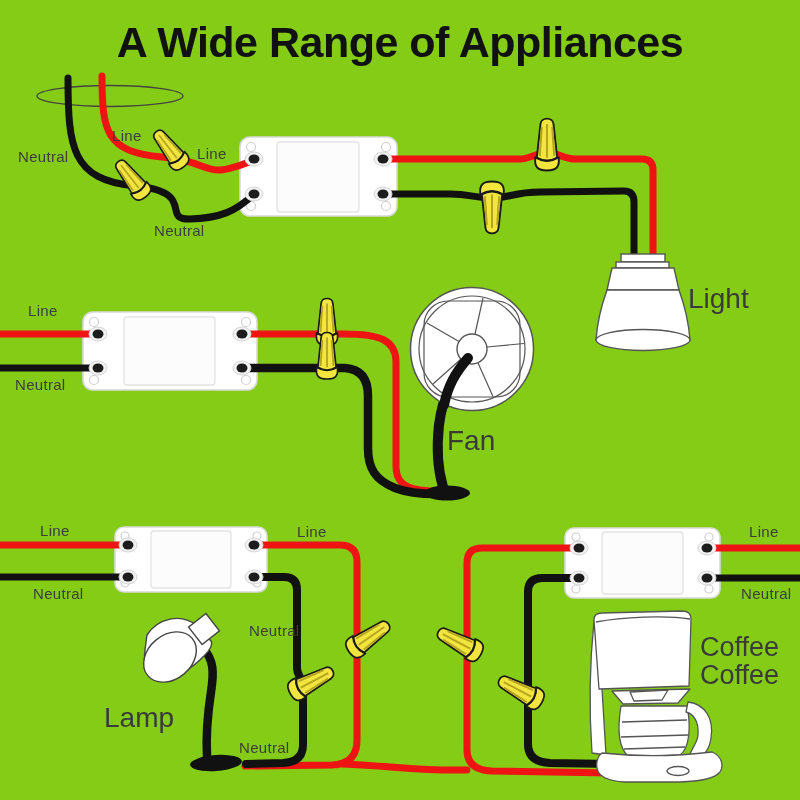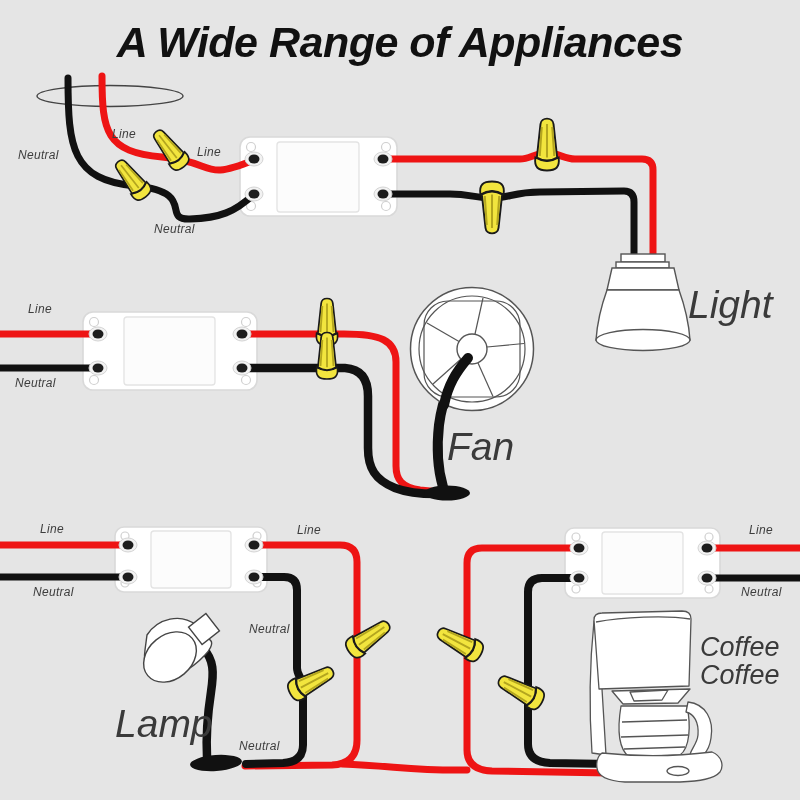--- a/index.html
+++ b/index.html
@@ -1,22 +1,22 @@
 <!DOCTYPE html>
 <html><head>
 <meta charset="utf-8">
 <style>
   html,body{margin:0;padding:0;background:#ffffff;}
-  #canvas{position:relative;width:800px;height:800px;background:#e5e5e5;overflow:hidden;
-          font-family:"Liberation Sans", sans-serif;font-style:italic;}
+  #canvas{position:relative;width:800px;height:800px;background:#84cc16;overflow:hidden;
+          font-family:"Liberation Sans", sans-serif;}
   #diagram-svg{position:absolute;left:0;top:0;}
   .page-title{position:absolute;left:0;top:18px;width:800px;text-align:center;
               font-size:43px;font-weight:700;color:#111;letter-spacing:-0.5px;}
-  .lbl{position:absolute;font-size:12px;color:#3d3d3d;letter-spacing:0.3px;white-space:nowrap;}
-  .app-lbl{position:absolute;color:#3a3a3a;font-size:39px;font-weight:400;white-space:nowrap;}
+  .lbl{position:absolute;font-size:15px;color:#3d3d3d;letter-spacing:0.3px;white-space:nowrap;}
+  .app-lbl{position:absolute;color:#3a3a3a;font-size:28px;font-weight:400;white-space:nowrap;}
   .app-lbl.coffee{font-size:27px;line-height:28px;text-align:center;}
 </style>
 </head>
 <body>
 
 <div id="canvas">
 
 <svg id="diagram-svg" width="800" height="800" viewBox="0 0 800 800">
   <defs>
     <g id="nut">
@@ -178,20 +178,20 @@
 
   <span class="lbl" style="left:28px;top:302px">Line</span>
   <span class="lbl" style="left:15px;top:376px">Neutral</span>
   <span class="app-lbl" style="left:447px;top:425px">Fan</span>
 
   <span class="lbl" style="left:40px;top:522px">Line</span>
   <span class="lbl" style="left:33px;top:585px">Neutral</span>
   <span class="lbl" style="left:297px;top:523px">Line</span>
   <span class="lbl" style="left:249px;top:622px">Neutral</span>
   <span class="lbl" style="left:239px;top:739px">Neutral</span>
-  <span class="app-lbl" style="left:115px;top:702px">Lamp</span>
+  <span class="app-lbl" style="left:104px;top:702px">Lamp</span>
 
   <span class="lbl" style="left:749px;top:523px">Line</span>
   <span class="lbl" style="left:741px;top:585px">Neutral</span>
   <span class="app-lbl coffee" style="left:700px;top:633px">Coffee</span>
   <span class="app-lbl coffee" style="left:700px;top:661px">Coffee</span>
 
 </div>
 
 </body></html>

